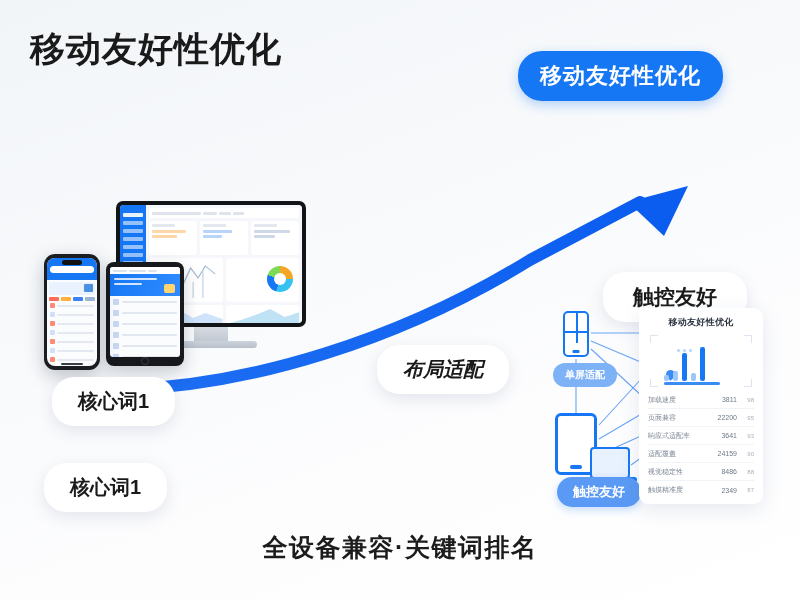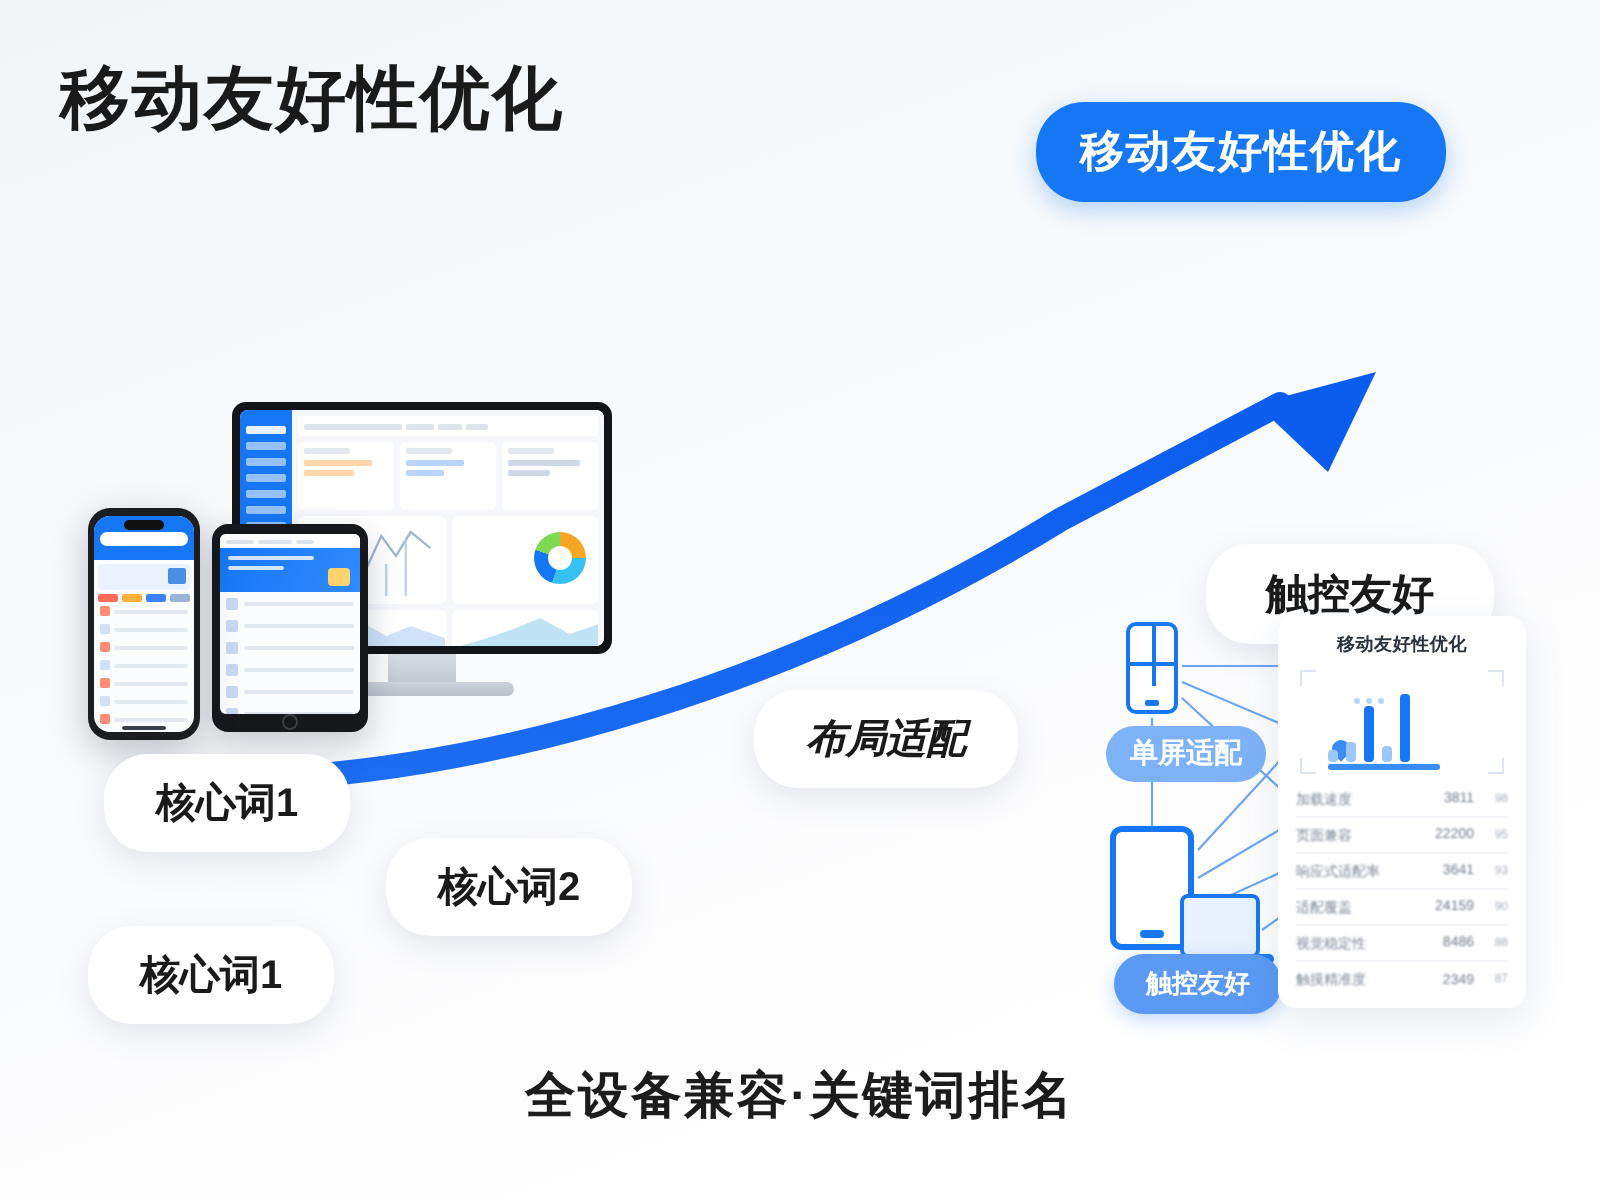--- a/index.html
+++ b/index.html
@@ -144,21 +144,21 @@
   .dev-lg { position: absolute; left: 22px; top: 108px; width: 42px; height: 62px;
     border: 3px solid #1677f5; border-radius: 6px; background: #fff; }
   .dev-lg .hm { position:absolute; left:50%; transform:translateX(-50%); bottom:3px;
      width:12px; height:4px; background:#1677f5; border-radius:2px; }
   .dev-lap { position: absolute; left: 57px; top: 142px; width: 40px; height: 32px;
     border: 2.5px solid #1677f5; border-radius: 4px; background: #e8f1fe; }
   .dev-lap-base { position:absolute; left: 42px; top: 172px; width: 62px; height: 5px;
     background:#1677f5; border-radius: 3px; }
   .tag-blue {
     position: absolute; background: #7db2f7; color: #ffffff;
-    border-radius: 14px; padding: 5px 12px; font-size: 14px; font-weight: 700;
+    border-radius: 14px; padding: 5px 12px; font-size: 10px; font-weight: 700;
     white-space: nowrap;
   }
   .tag-blue.t1 { left: 20px; top: 58px; }
   .tag-touch {
     position: absolute; left: 557px; top: 477px;
     background: #5a9af4; color: #ffffff; border-radius: 15px;
     padding: 6px 16px; font-size: 13px; font-weight: 700; white-space: nowrap;
     box-shadow: 0 3px 9px rgba(90,154,244,.35);
   }
 
@@ -377,21 +377,20 @@
         </div>
       <div class="ph-li">
           <span class="ic"></span>
           <span class="tx"></span>
         </div>
       <div class="ph-bottom"></div>
     </div>
   </div>
 
   <div class="kw kw-1">核心词1</div>
-  <div class="kw kw-2">核心词2</div>
   <div class="kw kw-3">核心词1</div>
   <div class="kw kw-layout">布局适配</div>
   <div class="kw kw-touch">触控友好</div>
 
   <div class="diagram">
     <svg class="dg-svg" viewBox="0 0 128 200">
       <g stroke="#6aa5f3" stroke-width="1.1" fill="none">
         <line x1="58" y1="28" x2="110" y2="28"></line>
         <line x1="58" y1="36" x2="110" y2="58"></line>
         <line x1="58" y1="44" x2="110" y2="92"></line>

